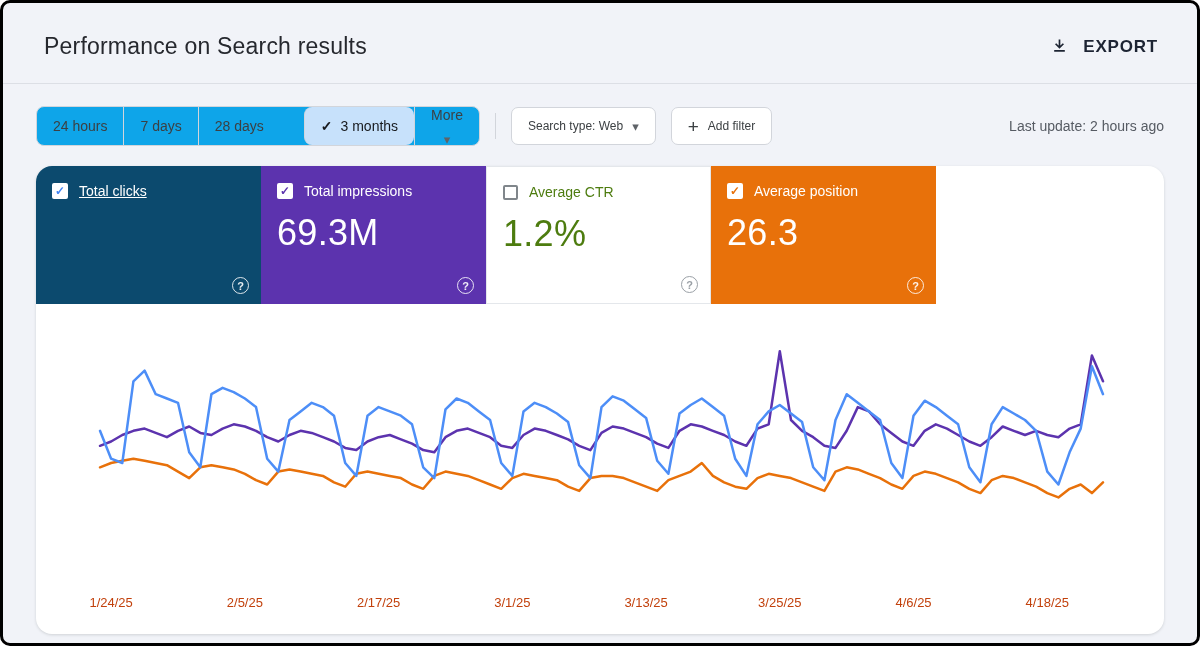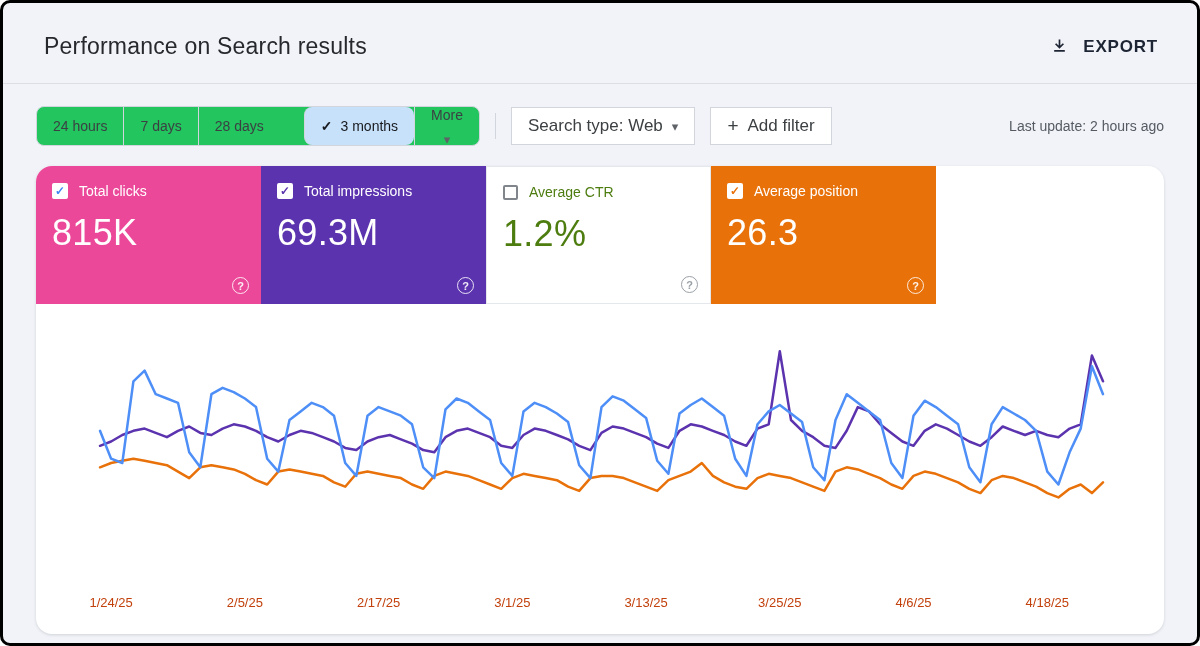--- a/index.html
+++ b/index.html
@@ -13,39 +13,39 @@
   }
   
   .header { display:flex; align-items:center; justify-content:space-between; padding:22px 33px 15px; }
   .title { margin:8px; font-size:23px; font-weight:500; color:#26282e; letter-spacing:.2px; }
   .export { display:flex; align-items:flex-start; gap:15px; background:none; border:none; cursor:pointer;
             color:#1d2433; font-size:17px; font-weight:700; letter-spacing:.8px; font-family:inherit; }
   .dl-icon svg { display:block; }
   .divider { height:1px; background:#dcdfe5; }
   
   .toolbar { display:flex; align-items:center; gap:15px; padding:22px 33px 0; }
-  .seg-group { display:flex; align-items:stretch; background:#22c55e; border:1px solid #d2d5db; border-radius:8px; }
+  .seg-group { display:flex; align-items:stretch; background:#0ea5e9; border:1px solid #d2d5db; border-radius:8px; }
   .seg { display:flex; align-items:center; gap:8px; height:38px; padding:0 16px; background:transparent;
          border:none; border-left:1px solid #d2d5db; font-size:14px; color:#3c4043; cursor:pointer; font-family:inherit; }
   .seg:first-child { border-left:none; border-radius:8px 0 0 8px; }
   .seg:last-child { border-radius:0 8px 8px 0;flex-direction:column; }
   .seg.selected { background:#c7e1fb; border-radius:8px; color:#17191d; font-weight:500;margin-left:24px; }
   .check::before { content:"✓"; font-size:14px; font-weight:600; color:#17191d; }
   .caret::before { content:"▾"; font-size:13px; color:#5f6368; }
   .vdiv { width:1px; height:26px; background:#d2d5db; }
   .pill { display:flex; align-items:center; gap:9px; height:38px; padding:0 16px; background:#fff;
-          border:1px solid #d2d5db; border-radius:0; font-size:17px; color:#3c4043; cursor:pointer; font-family:inherit; }
+          border:1px solid #d2d5db; border-radius:7px; font-size:12px; color:#3c4043; cursor:pointer; font-family:inherit; }
   .plus::before { content:"+"; font-size:19px; line-height:1; color:#3c4043; }
   .last-update { margin-left:auto; font-size:14px; color:#565b63; }
   
   .card { margin:20px 33px 0; background:#fff; border-radius:16px; overflow:hidden;
           box-shadow:0 1px 3px rgba(60,64,67,.18); }
   .metrics { display:flex; }
   .metric { position:relative; width:225px; height:138px; flex:0 0 auto; padding:17px 16px; color:#fff; cursor:pointer; }
-  .card-clicks { background:#ec4899; }
+  .card-clicks { background:#0c4a6e;text-decoration:underline; }
   .card-impressions { background:#5c33ae; }
   .card-ctr { background:#ffffff; border:1px solid #e4e7eb; color:#4d7c0f; }
   .card-position { background:#e8710a; }
   .metric-head { display:flex; align-items:center; gap:11px; }
   .cb { width:16px; height:16px; border-radius:2px; display:flex; align-items:center; justify-content:center; flex:0 0 auto; }
   .cb.checked { background:#fff; }
   .cb.checked::before { content:"✓"; font-size:12px; font-weight:700; }
   .card-clicks .cb.checked::before { color:#4285f4; }
   .card-impressions .cb.checked::before { color:#5c33ae; }
   .card-position .cb.checked::before { color:#e8710a; }
@@ -121,21 +121,20 @@
 
   <div class="card">
 
     <div class="metrics">
 
       <div class="metric card-clicks">
         <div class="metric-head">
           <span class="cb checked"></span>
           <span class="metric-label">Total clicks</span>
         </div>
-        <div class="metric-value">815K</div>
         <span class="help"></span>
       </div>
 
       <div class="metric card-impressions">
         <div class="metric-head">
           <span class="cb checked"></span>
           <span class="metric-label">Total impressions</span>
         </div>
         <div class="metric-value">69.3M</div>
         <span class="help"></span>

